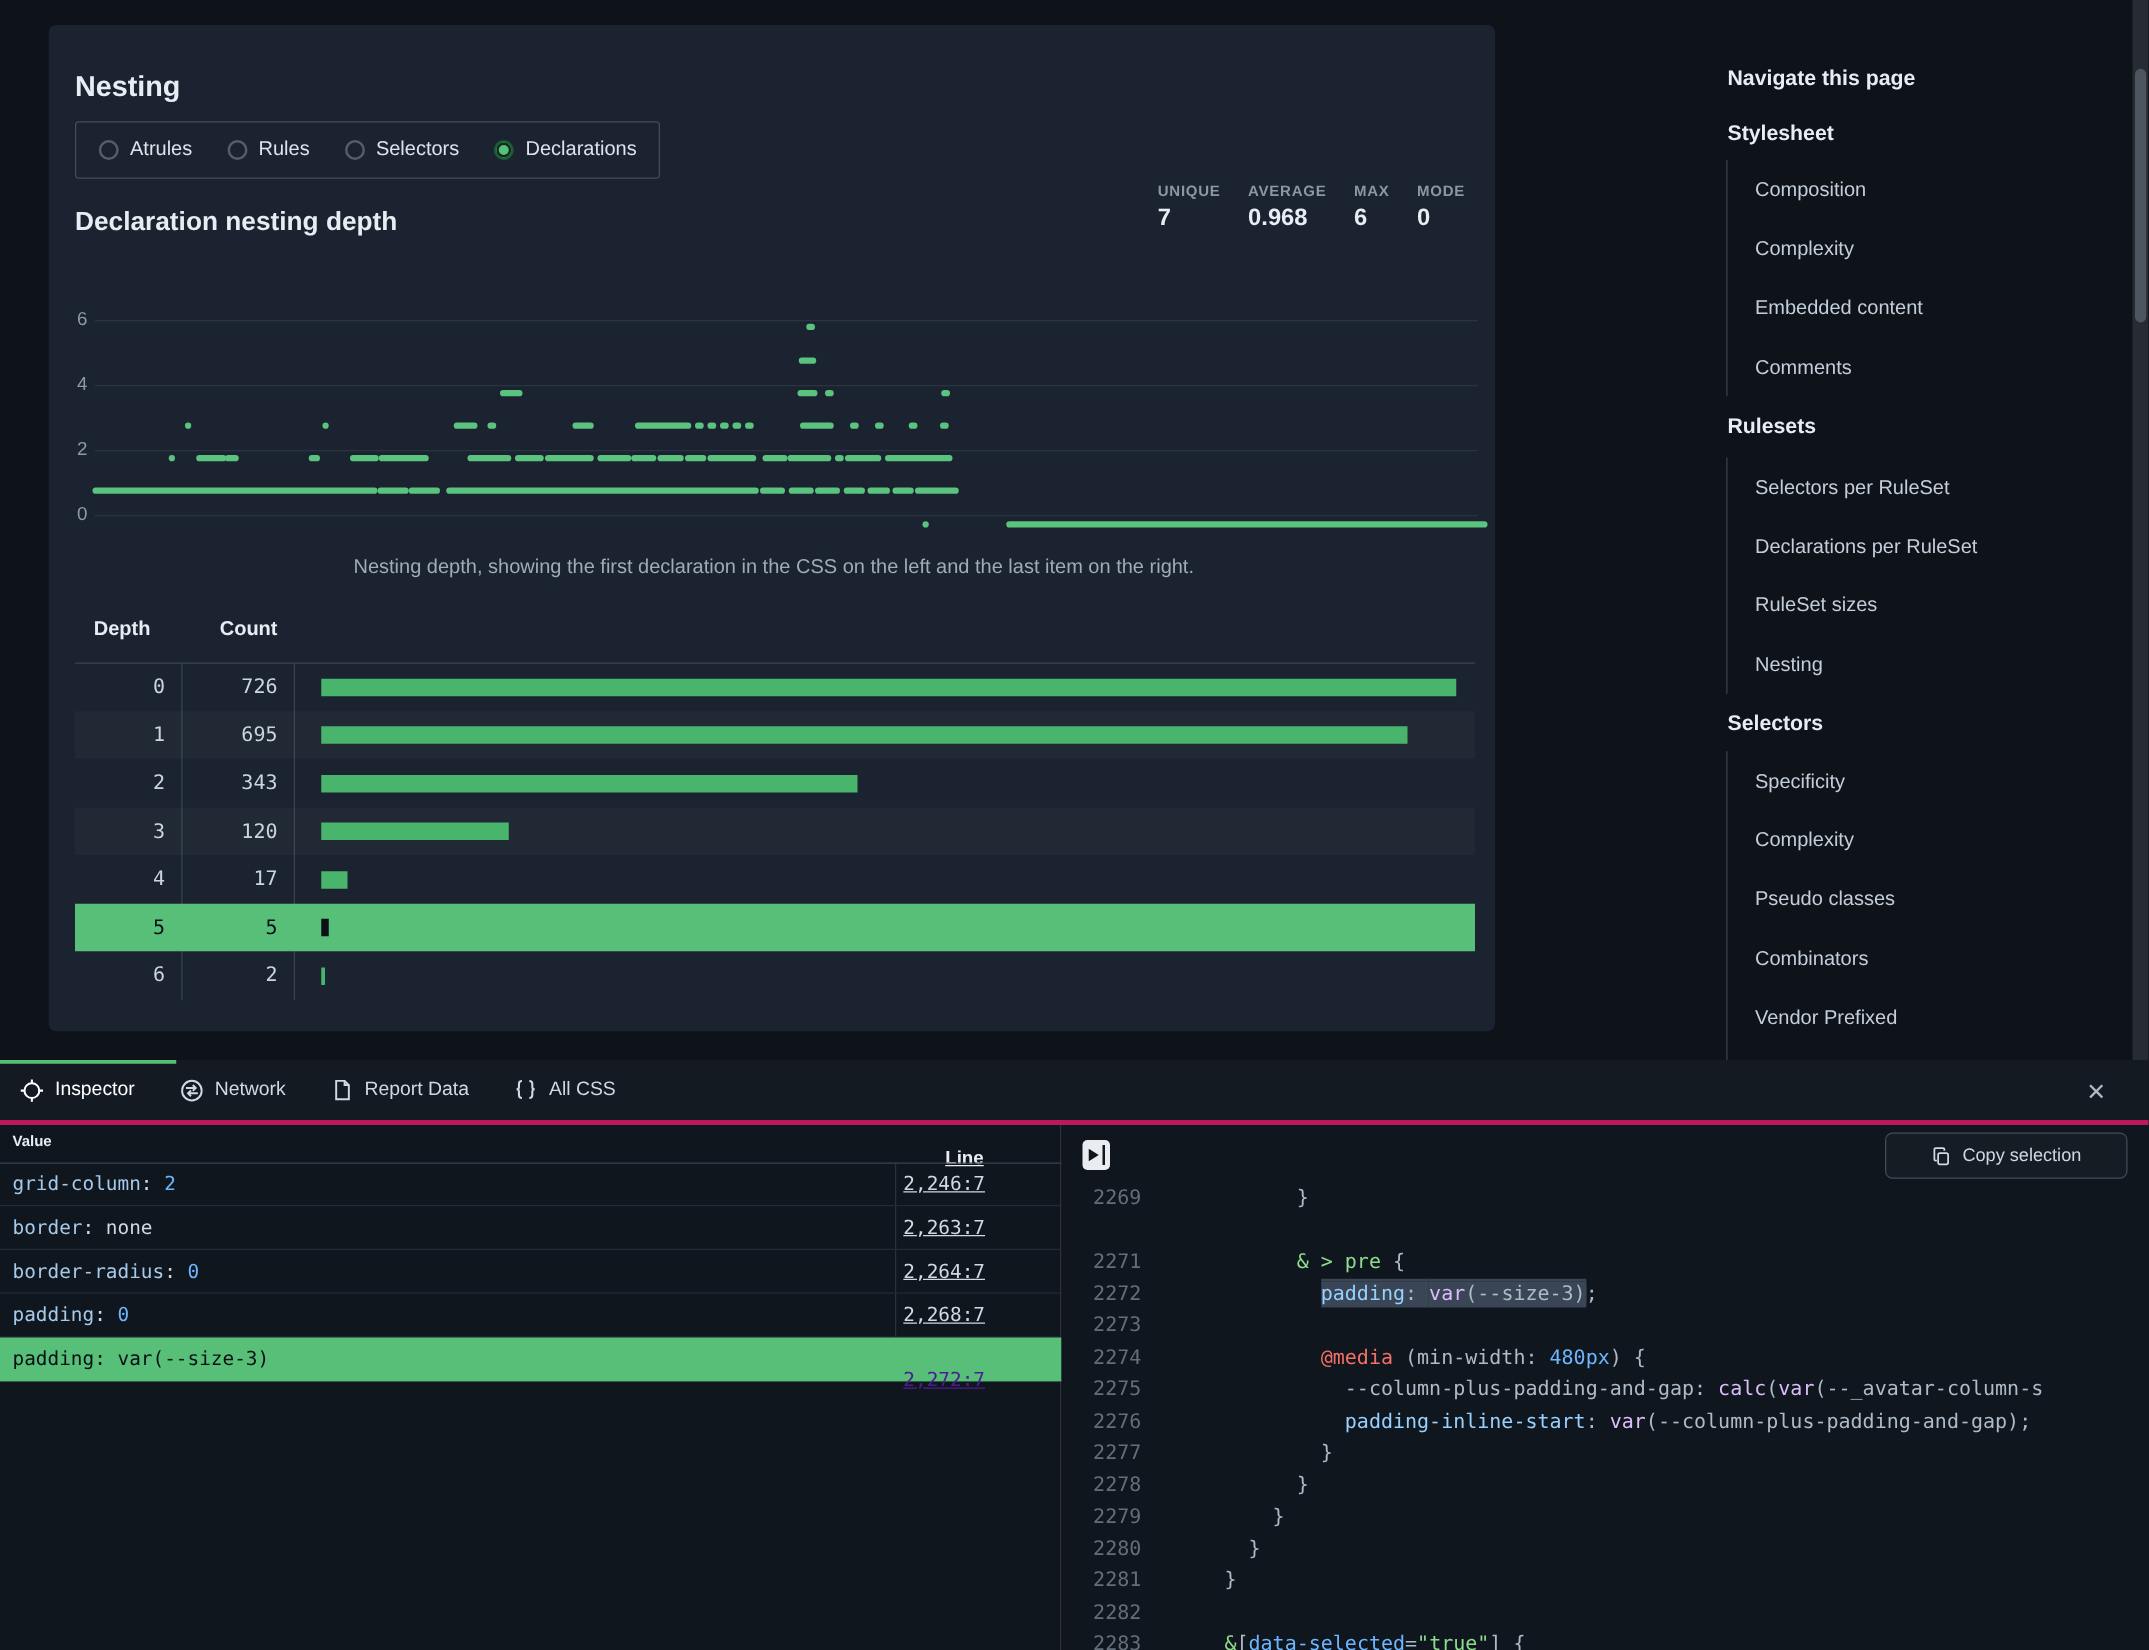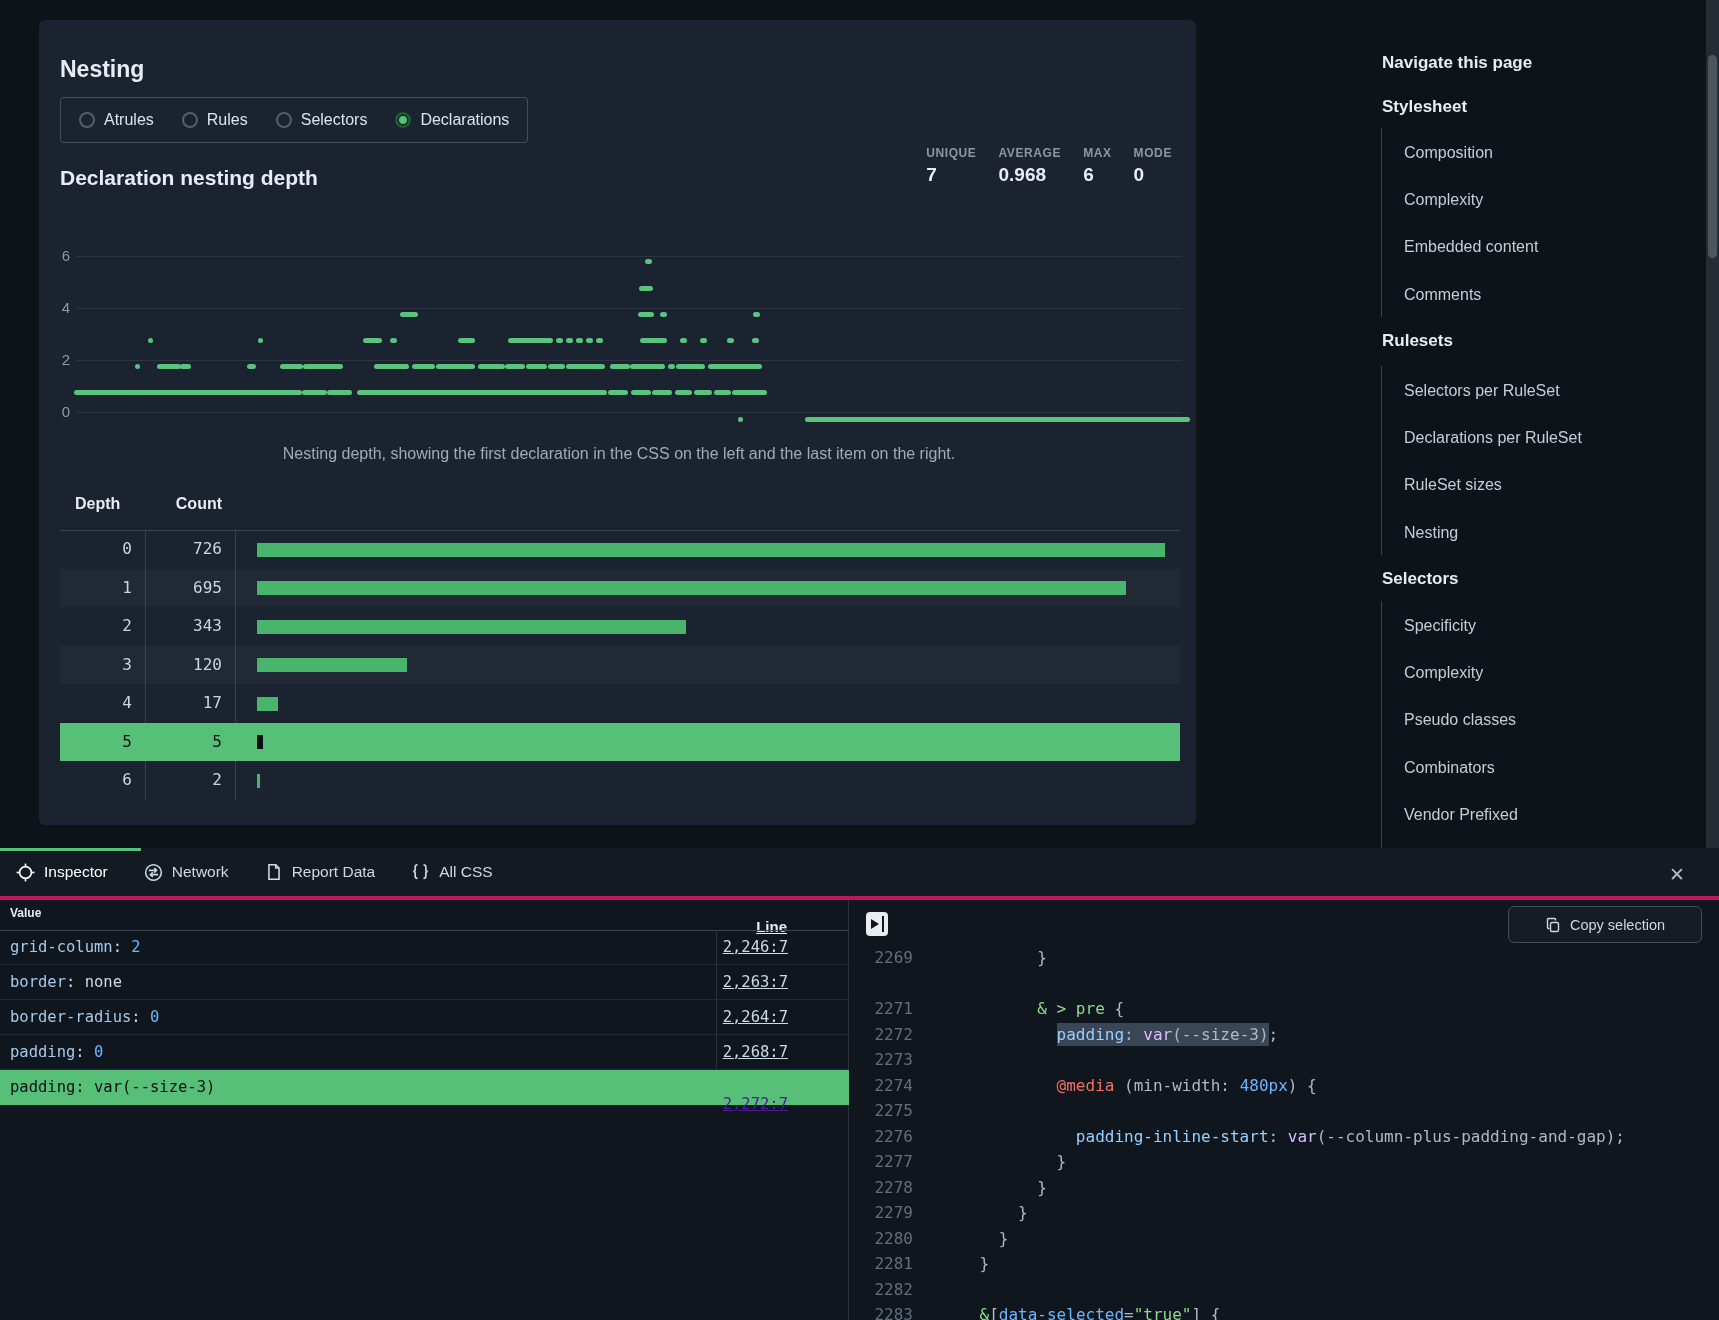--- a/index.html
+++ b/index.html
@@ -358,21 +358,21 @@
           <path d="M10.5 3.5v-1a1 1 0 0 0-1-1h-6a1 1 0 0 0-1 1v8a1 1 0 0 0 1 1h1"></path>
       </svg>
       <span>Copy selection</span>
     </div>
     <div id="code-lines">
         <div class="code-line" style="top: 3px;"><div class="code-no">2269</div><div class="code-src"><span class="tk-n">          }</span></div></div>
         <div class="code-line" style="top: 54px;"><div class="code-no">2271</div><div class="code-src"><span class="tk-n">          </span><span class="tk-g">&amp; &gt; pre</span><span class="tk-n"> {</span></div></div>
         <div class="code-line" style="top: 79.5px;"><div class="code-no">2272</div><div class="code-src"><span class="tk-n">            </span><span class="tk-p tk-hl">padding</span><span class="tk-n tk-hl">: </span><span class="tk-u tk-hl">var</span><span class="tk-n tk-hl">(--size-3)</span><span class="tk-n">;</span></div></div>
         <div class="code-line" style="top: 105px;"><div class="code-no">2273</div><div class="code-src"></div></div>
         <div class="code-line" style="top: 130.5px;"><div class="code-no">2274</div><div class="code-src"><span class="tk-n">            </span><span class="tk-r">@media</span><span class="tk-n"> (min-width: </span><span class="tk-b">480px</span><span class="tk-n">) {</span></div></div>
-        <div class="code-line" style="top: 156px;"><div class="code-no">2275</div></div>
+        <div class="code-line" style="top: 156px;"><div class="code-no">2275</div><div class="code-src"><span class="tk-n">              --column-plus-padding-and-gap: </span><span class="tk-u">calc</span><span class="tk-n">(</span><span class="tk-u">var</span><span class="tk-n">(--_avatar-column-s</span></div></div>
         <div class="code-line" style="top: 181.5px;"><div class="code-no">2276</div><div class="code-src"><span class="tk-n">              </span><span class="tk-p">padding-inline-start</span><span class="tk-n">: </span><span class="tk-u">var</span><span class="tk-n">(--column-plus-padding-and-gap);</span></div></div>
         <div class="code-line" style="top: 207px;"><div class="code-no">2277</div><div class="code-src"><span class="tk-n">            }</span></div></div>
         <div class="code-line" style="top: 232.5px;"><div class="code-no">2278</div><div class="code-src"><span class="tk-n">          }</span></div></div>
         <div class="code-line" style="top: 258px;"><div class="code-no">2279</div><div class="code-src"><span class="tk-n">        }</span></div></div>
         <div class="code-line" style="top: 283.5px;"><div class="code-no">2280</div><div class="code-src"><span class="tk-n">      }</span></div></div>
         <div class="code-line" style="top: 309px;"><div class="code-no">2281</div><div class="code-src"><span class="tk-n">    }</span></div></div>
         <div class="code-line" style="top: 334.5px;"><div class="code-no">2282</div><div class="code-src"></div></div>
         <div class="code-line" style="top: 360px;"><div class="code-no">2283</div><div class="code-src"><span class="tk-n">    </span><span class="tk-g">&amp;</span><span class="tk-n">[</span><span class="tk-b">data-selected</span><span class="tk-n">=</span><span class="tk-g">"true"</span><span class="tk-n">] {</span></div></div>
       </div>
   </div>

